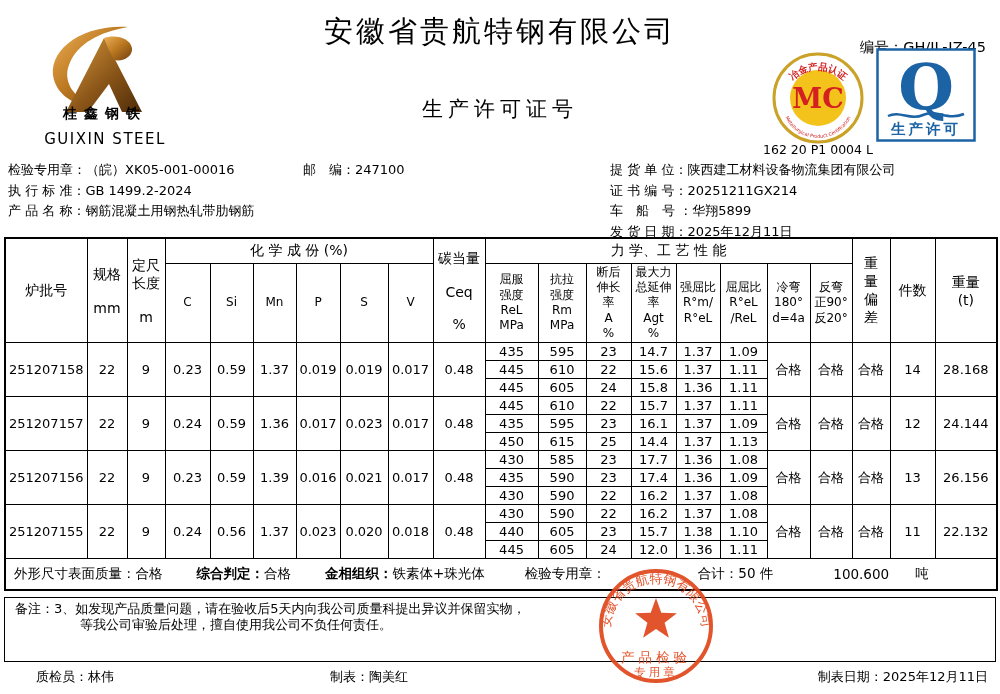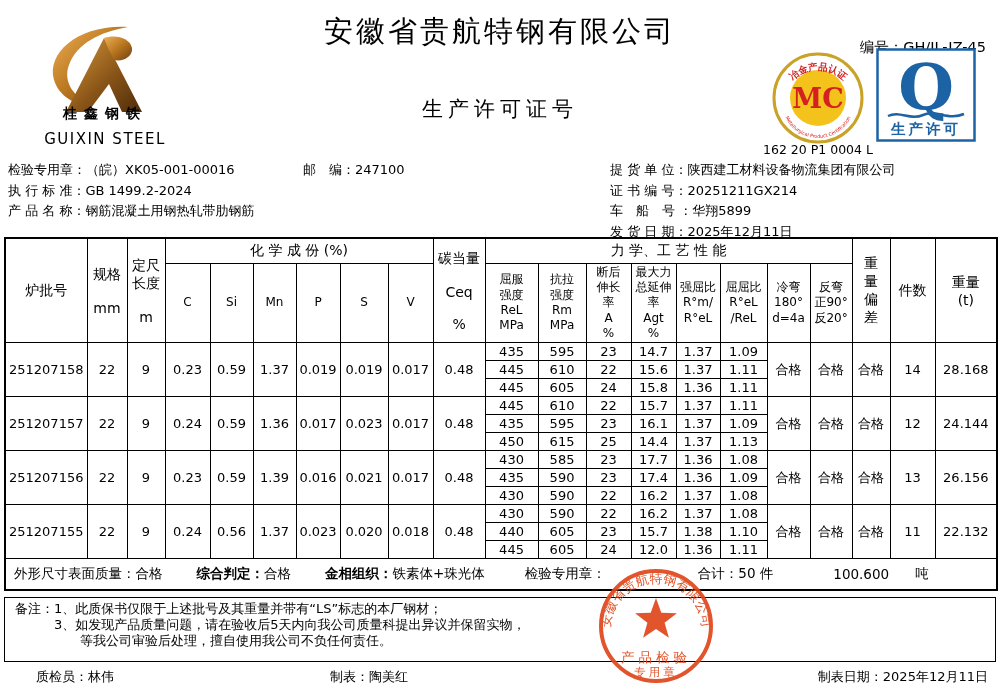--- a/index.html
+++ b/index.html
@@ -378,21 +378,20 @@
           <span class="g5">吨</span>
         </div>
       </td>
     </tr>
   </tbody>
     </table>
 
   <div class="notes">
     <div class="notes-label">备注：</div>
     <div class="notes-lines">
-      <div>1、此质保书仅限于上述批号及其重量并带有“LS”标志的本厂钢材；</div>
       <div>3、如发现产品质量问题，请在验收后5天内向我公司质量科提出异议并保留实物，</div>
       <div>　　等我公司审验后处理，擅自使用我公司不负任何责任。</div>
     </div>
   </div>
 
   <div class="stamp">
     <svg width="120" height="120" viewBox="0 0 120 120">
       <circle cx="60" cy="60" r="55" fill="none" stroke-width="4" stroke="#e0481c"></circle>
       <polygon points="60,32 65.3,46.7 80.9,47.2 68.6,56.8 72.9,71.8 60,63 47.1,71.8 51.4,56.8 39.1,47.2 54.7,46.7" fill="#e0481c"></polygon>
       <path id="stampArc" d="M16,76 A46,46 0 1 1 104,76" fill="none"></path>

